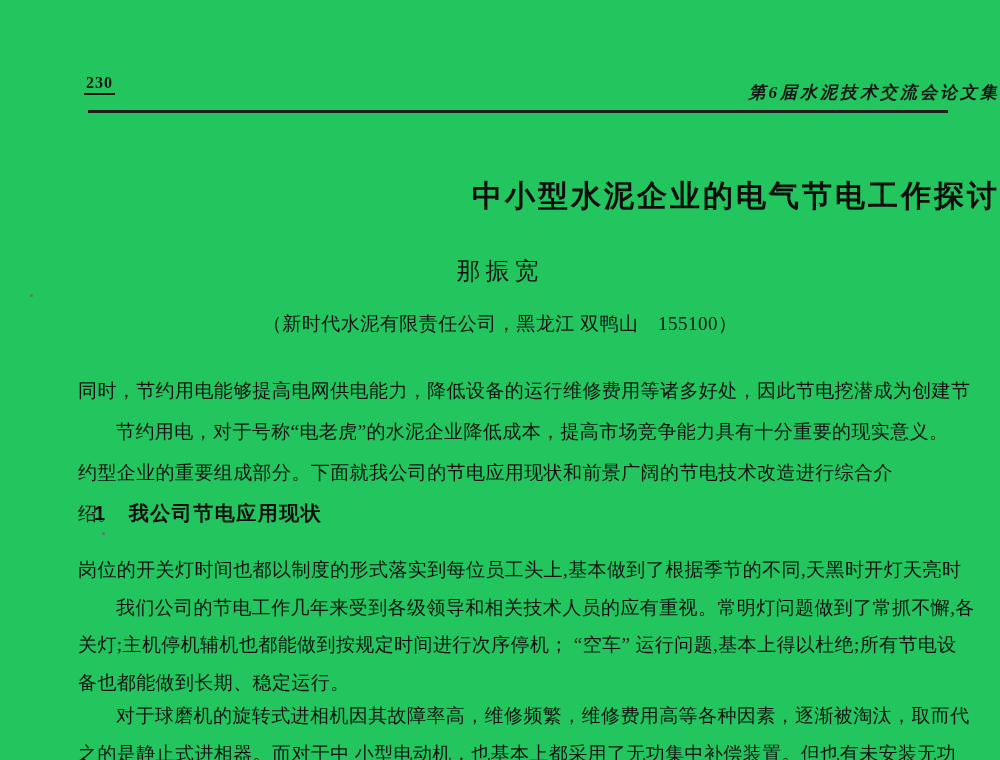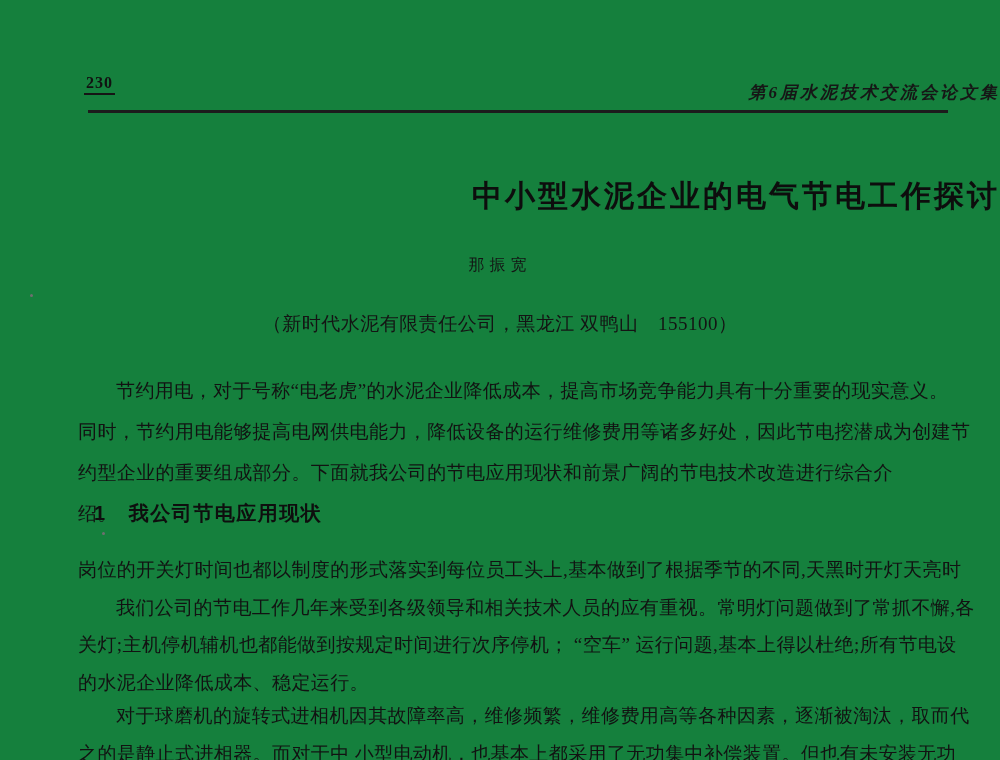--- a/index.html
+++ b/index.html
@@ -1,20 +1,20 @@
 <!DOCTYPE html>
 <html><head>
 <meta charset="utf-8">
 <style>
   html,body{margin:0;padding:0;background:#e8e8e8;}
   .page{
     position:relative;
     width:1000px;height:760px;
     margin:0 auto;
-    background:#15803d;
+    background:#22c55e;
     overflow:hidden;
     font-family:"Liberation Serif","DejaVu Serif",serif;
     color:#111;
   }
   .pagenum{
     position:absolute;left:84px;top:74px;
     font-size:16px;font-weight:bold;
     letter-spacing:1px;
     border-bottom:2.5px solid #151515;
     padding:0 2px 1px 2px;
@@ -36,21 +36,21 @@
     position:absolute;left:0;top:176px;width:100%;
     text-align:right;
     font-size:30px;font-weight:bold;
     letter-spacing:3px;
     font-family:Liberation Mono, monospace;
     color:#0d0d0d;
   }
   .author{
     position:absolute;left:0;top:255px;width:100%;
     text-align:center;
-    font-size:16px;letter-spacing:5px;
+    font-size:24px;letter-spacing:5px;
     color:#141414;
   }
   .affiliation{
     position:absolute;left:0;top:311px;width:100%;
     text-align:center;
     font-size:19px;letter-spacing:0.5px;
     color:#141414;
   }
   .textcol{
     position:absolute;left:78px;width:853px;
@@ -99,34 +99,34 @@
 
   <div class="header-rule"></div>
 
   <div class="title">中小型水泥企业的电气节电工作探讨</div>
 
   <div class="author">那振宽</div>
 
   <div class="affiliation">（新时代水泥有限责任公司，黑龙江 双鸭山　155100）</div>
 
   <div class="textcol" id="para-intro">
+    <div class="bodyline">同时，节约用电能够提高电网供电能力，降低设备的运行维修费用等诸多好处，因此节电挖潜成为创建节</div>
     <div class="bodyline indent">节约用电，对于号称“电老虎”的水泥企业降低成本，提高市场竞争能力具有十分重要的现实意义。</div>
-    <div class="bodyline">同时，节约用电能够提高电网供电能力，降低设备的运行维修费用等诸多好处，因此节电挖潜成为创建节</div>
     <div class="bodyline short">约型企业的重要组成部分。下面就我公司的节电应用现状和前景广阔的节电技术改造进行综合介绍。</div>
   </div>
 
   <div class="section-heading">
     <span class="secno">1</span><span>我公司节电应用现状</span>
   </div>
 
   <div class="textcol" id="para-status">
     <div class="bodyline">岗位的开关灯时间也都以制度的形式落实到每位员工头上,基本做到了根据季节的不同,天黑时开灯天亮时</div>
     <div class="bodyline indent">我们公司的节电工作几年来受到各级领导和相关技术人员的应有重视。常明灯问题做到了常抓不懈,各</div>
     <div class="bodyline">关灯;主机停机辅机也都能做到按规定时间进行次序停机； “空车” 运行问题,基本上得以杜绝;所有节电设</div>
-    <div class="bodyline short">的水泥企业降低成本、稳定运行。</div>
+    <div class="bodyline short">备也都能做到长期、稳定运行。</div>
   </div>
 
   <div class="textcol" id="para-phaser">
     <div class="bodyline indent">对于球磨机的旋转式进相机因其故障率高，维修频繁，维修费用高等各种因素，逐渐被淘汰，取而代</div>
     <div class="bodyline">之的是静止式进相器。而对于中 小型电动机，也基本上都采用了无功集中补偿装置。但也有未安装无功</div>
   </div>
 
   <div class="artifact-dot" id="dot1"></div>
   <div class="artifact-dot" id="dot2"></div>
 

